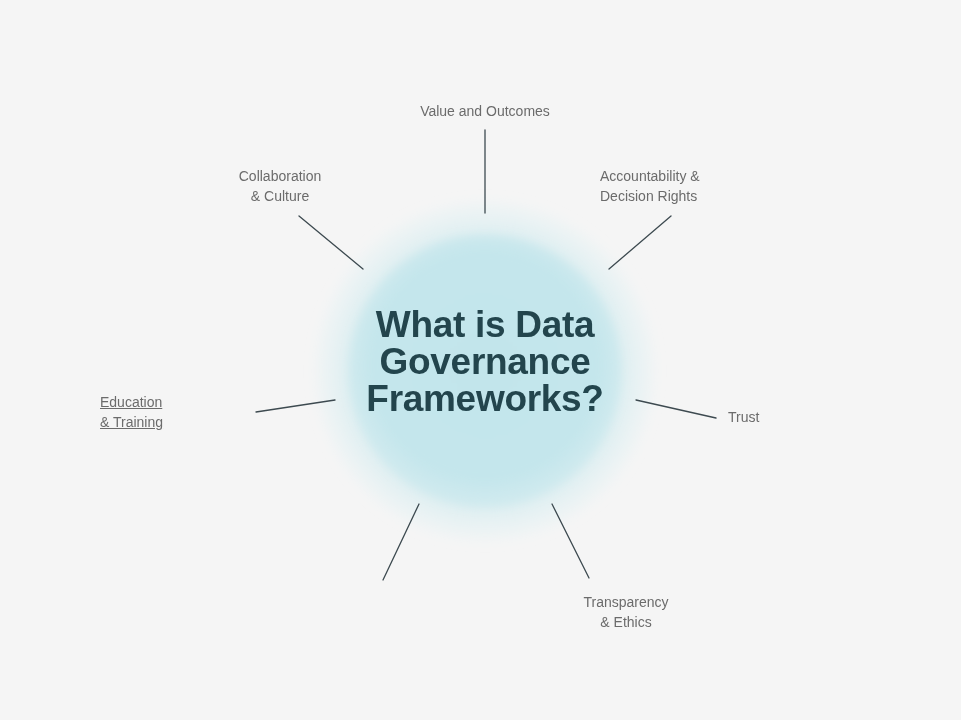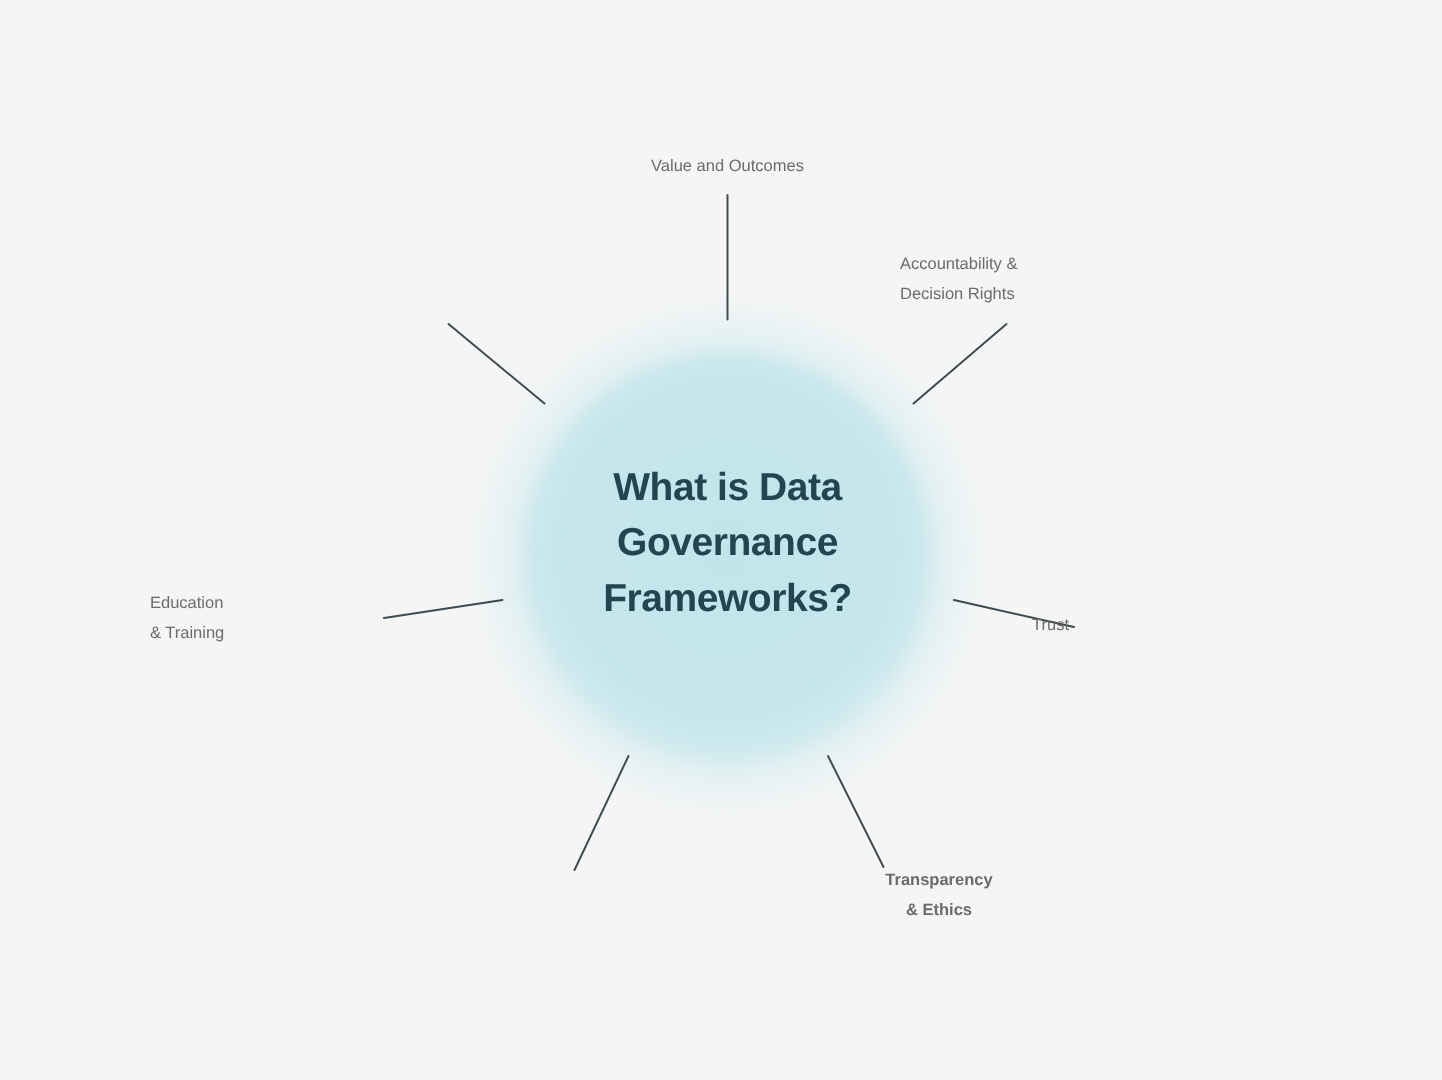--- a/index.html
+++ b/index.html
@@ -27,46 +27,46 @@
     height: 720px;
   }
   .hub-title {
     position: absolute;
     left: 335px;
     top: 306px;
     width: 300px;
     text-align: center;
     font-family: "Liberation Sans", sans-serif;
     font-weight: bold;
-    font-size: 26px;
+    font-size: 37px;
     line-height: 37px;
     letter-spacing: -0.3px;
     color: #23454d;
     white-space: pre-line;
   }
   .node-label {
     position: absolute;
     font-family: "Liberation Sans", sans-serif;
-    font-size: 11px;
+    font-size: 14px;
     line-height: 19.5px;
     color: #6b6b6b;
     white-space: pre-line;
   }
   .lbl-center { text-align: center; }
   .lbl-right  { text-align: left; }
   .lbl-left   { text-align: left; }
 
   
   .lbl-value          { left: 384px; top: 102px;  width: 202px; }
   .lbl-accountability { left: 600px; top: 167px;  width: 200px; }
   .lbl-collaboration  { left: 180px; top: 167px;  width: 200px; }
-  .lbl-education      { left: 100px; top: 393px;  width: 147px; }
-  .lbl-trust          { left: 688px; top: 408px;  width: 140px; }
+  .lbl-education      { left: 100px; top: 393px;  width: 147px; text-decoration: underline; }
+  .lbl-trust          { left: 728px; top: 408px;  width: 140px; }
   .lbl-risk           { left: 230px; top: 597px;  width: 200px; }
-  .lbl-transparency   { left: 526px; top: 578px;  width: 200px; font-weight: bold; }
+  .lbl-transparency   { left: 526px; top: 593px;  width: 200px; }
 </style>
 </head>
 <body>
 
 <div id="canvas">
 
   <svg class="svg-layer" viewBox="0 0 961 720">
     <defs>
       <radialGradient id="outerGlow" cx="50%" cy="50%" r="50%">
         <stop offset="0%" stop-color="#d8ecef" stop-opacity="1"></stop>
@@ -102,20 +102,22 @@
 
   <div class="hub-title">What is Data
 Governance
 Frameworks?</div>
 
   <div class="node-label lbl-center lbl-value">Value and Outcomes</div>
 
   <div class="node-label lbl-right lbl-accountability">Accountability &amp;
 Decision Rights</div>
 
+  <div class="node-label lbl-center lbl-collaboration">Collaboration
+&amp; Culture</div>
 
   <div class="node-label lbl-right lbl-education">Education
 &amp; Training</div>
 
   <div class="node-label lbl-left lbl-trust">Trust</div>
 
 
   <div class="node-label lbl-center lbl-transparency">Transparency
 &amp; Ethics</div>
 

